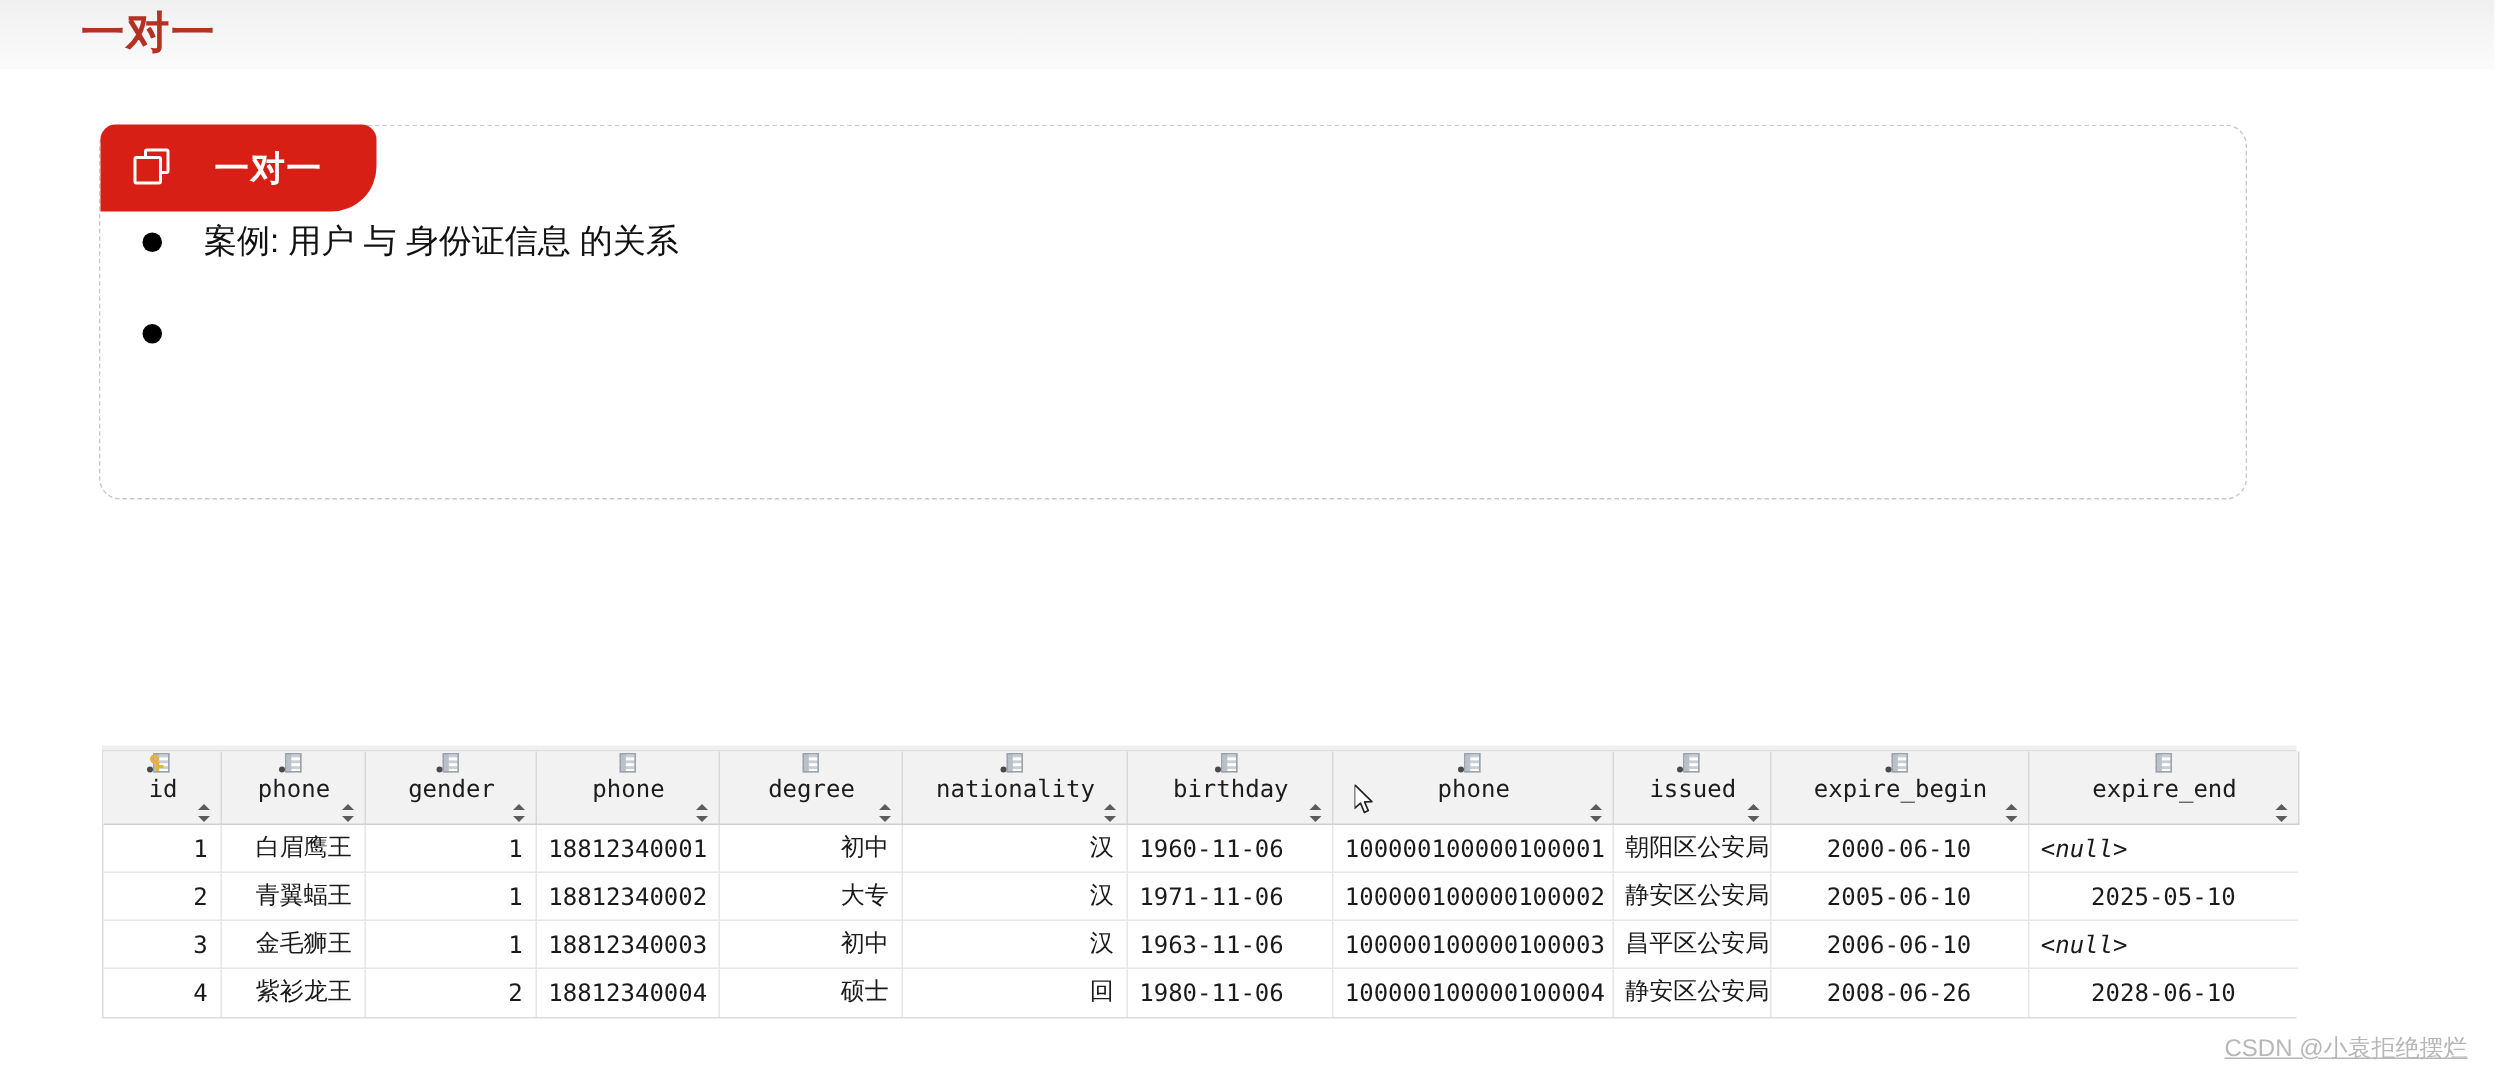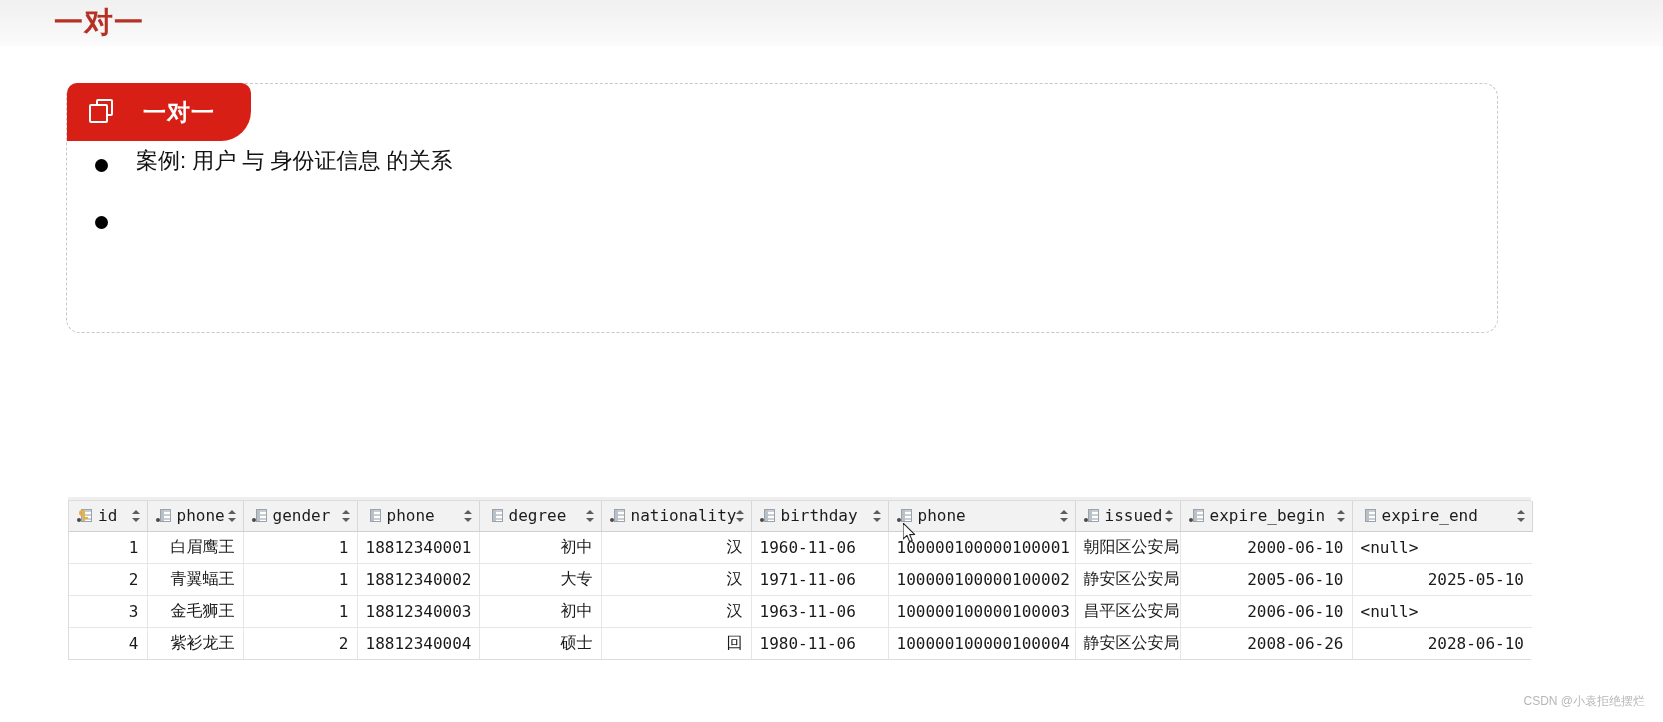--- a/index.html
+++ b/index.html
@@ -93,21 +93,21 @@
     white-space: nowrap;
   }
 
   .bullets {
     position: absolute;
     left: 0; top: 62px;
     width: 100%;
   }
   .bullet-row {
     display: flex;
-    align-items: center;
+    align-items: flex-start;
     margin-bottom: 31px;
     padding-left: 28px;
   }
   .bullet-dot {
     width: 13px;
     height: 13px;
     border-radius: 50%;
     background: #000000;
     margin-top: 9px;
     flex: 0 0 auto;
@@ -157,20 +157,21 @@
     color: #1c1c1c;
     text-align: left;
     white-space: nowrap;
     vertical-align: middle;
     box-sizing: border-box;
   }
   .th-inner {
     display: flex;
     align-items: center;
     width: 100%;
+    flex-direction: column;
   }
   .col-icon {
     width: 15px;
     height: 15px;
     position: relative;
     flex: 0 0 auto;
     margin-right: 6px;
   }
   .col-icon .grid-box {
     position: absolute;
@@ -250,43 +251,44 @@
     font-size: 16px;
     color: #1a1a1a;
     white-space: nowrap;
     overflow: hidden;
     box-sizing: border-box;
     background: #ffffff;
   }
   td.num { text-align: right; }
   td.txt { text-align: right; color: #6b6b6b; }
   td.dat { text-align: left; }
-  td.lft { text-align: right; }
-  td.nul { text-align: left; color: #9b9b9b; }
+  td.lft { text-align: center; }
+  td.nul { text-align: left; color: #9b9b9b; font-style: italic; }
   table.rs tr td:last-child { border-right: none; }
   table.rs tr:last-child td { border-bottom: none; }
 
   
   .cursor {
     position: absolute;
     left: 903px;
     top: 523px;
     width: 14px;
     height: 20px;
     pointer-events: none;
   }
 
   .watermark {
     position: absolute;
     right: 18px;
     bottom: 12px;
-    font-size: 12px;
+    font-size: 16px;
     color: #b7b7b7;
     font-family: "Liberation Sans", sans-serif;
     white-space: nowrap;
+    text-decoration: underline;
   }
 </style>
 </head>
 <body>
 
 <div class="slide-header">
   <div class="slide-title">一对一</div>
 </div>
 
 <div class="card">

